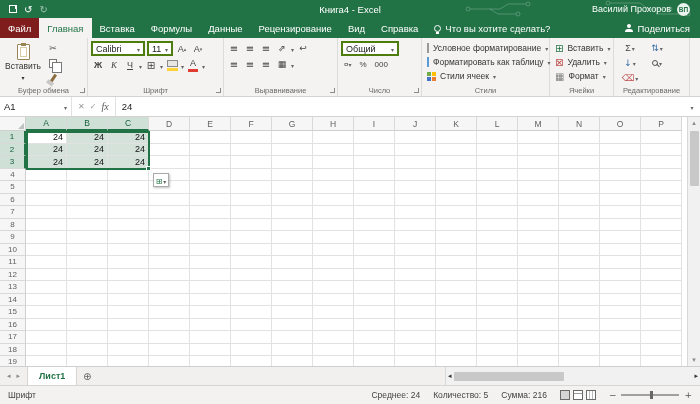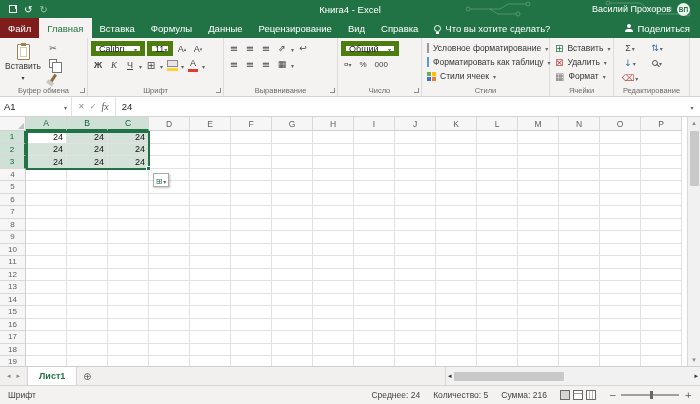--- a/index.html
+++ b/index.html
@@ -35,21 +35,21 @@
 
   
   .ribbon { height:59px; background:#f4f3f2; border-bottom:1px solid #d5d2cf; display:flex; flex:0 0 59px; }
   .group { position:relative; border-right:1px solid #dcdcdc; padding:3px 3px 12px 3px; display:flex; flex-direction:column; }
   .group-label { position:absolute; bottom:1px; left:0; right:0; text-align:center; font-size:7.5px; color:#6a6a6a; white-space:nowrap; }
   .launcher { position:absolute; bottom:3px; right:2px; width:5px; height:5px; border-right:1px solid #8a8a8a; border-bottom:1px solid #8a8a8a; }
   .dd::after { content:"▾"; font-family:"DejaVu Sans",sans-serif; font-size:6px; color:#666; }
   .tab .dd::after, .paste .dd::after { color:inherit; }
   .rrow { display:flex; align-items:center; gap:2px; margin-bottom:2px; }
   .sbtn { min-width:14px; height:14px; display:inline-flex; align-items:center; justify-content:center; font-size:9px; color:#444; }
-  .combo { background:#fff; border:5px solid #4d7c0f; height:15px; display:flex; align-items:center; justify-content:space-between; padding:0 3px; font-size:9px; color:#222; }
+  .combo { background:#fff; border:2px solid #4d7c0f; height:15px; display:flex; align-items:center; justify-content:space-between; padding:0 3px; font-size:9px; color:#222; }
 
   
   .g-clip-body { display:flex; gap:3px; flex:1; }
   .paste { width:40px; display:flex; flex-direction:column; align-items:center; justify-content:center; gap:1px; font-size:8.5px; color:#333; }
   .clipboard-ic { width:13px; height:16px; border:1px solid #9a8357; background:#fff; border-radius:1px; position:relative; }
   .clipboard-ic::before { content:""; position:absolute; top:-2px; left:3px; width:5px; height:3px; background:#9a8357; }
   .clipboard-ic::after { content:""; position:absolute; top:2px; left:2px; right:2px; bottom:2px; border:1px solid #d8cba8; background:#fff; }
   .clip-small { display:flex; flex-direction:column; gap:1px; justify-content:center; }
   .i-scissors::after { content:"✂"; font-size:9px; color:#555; }
   .i-copy { width:8px; height:9px; border:1px solid #777; background:#fff; position:relative; }

